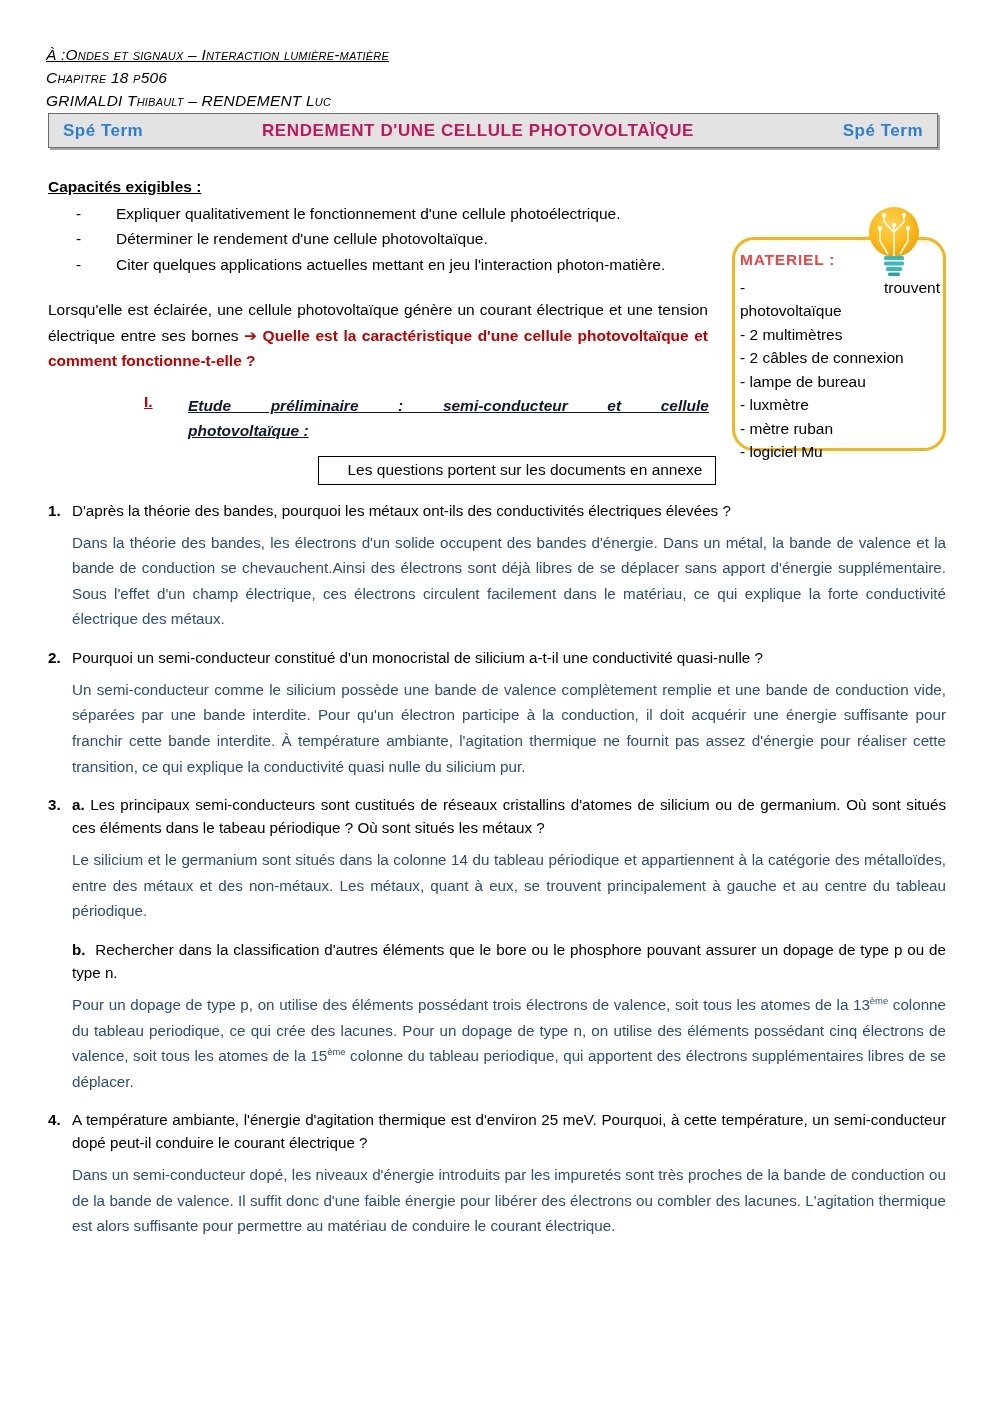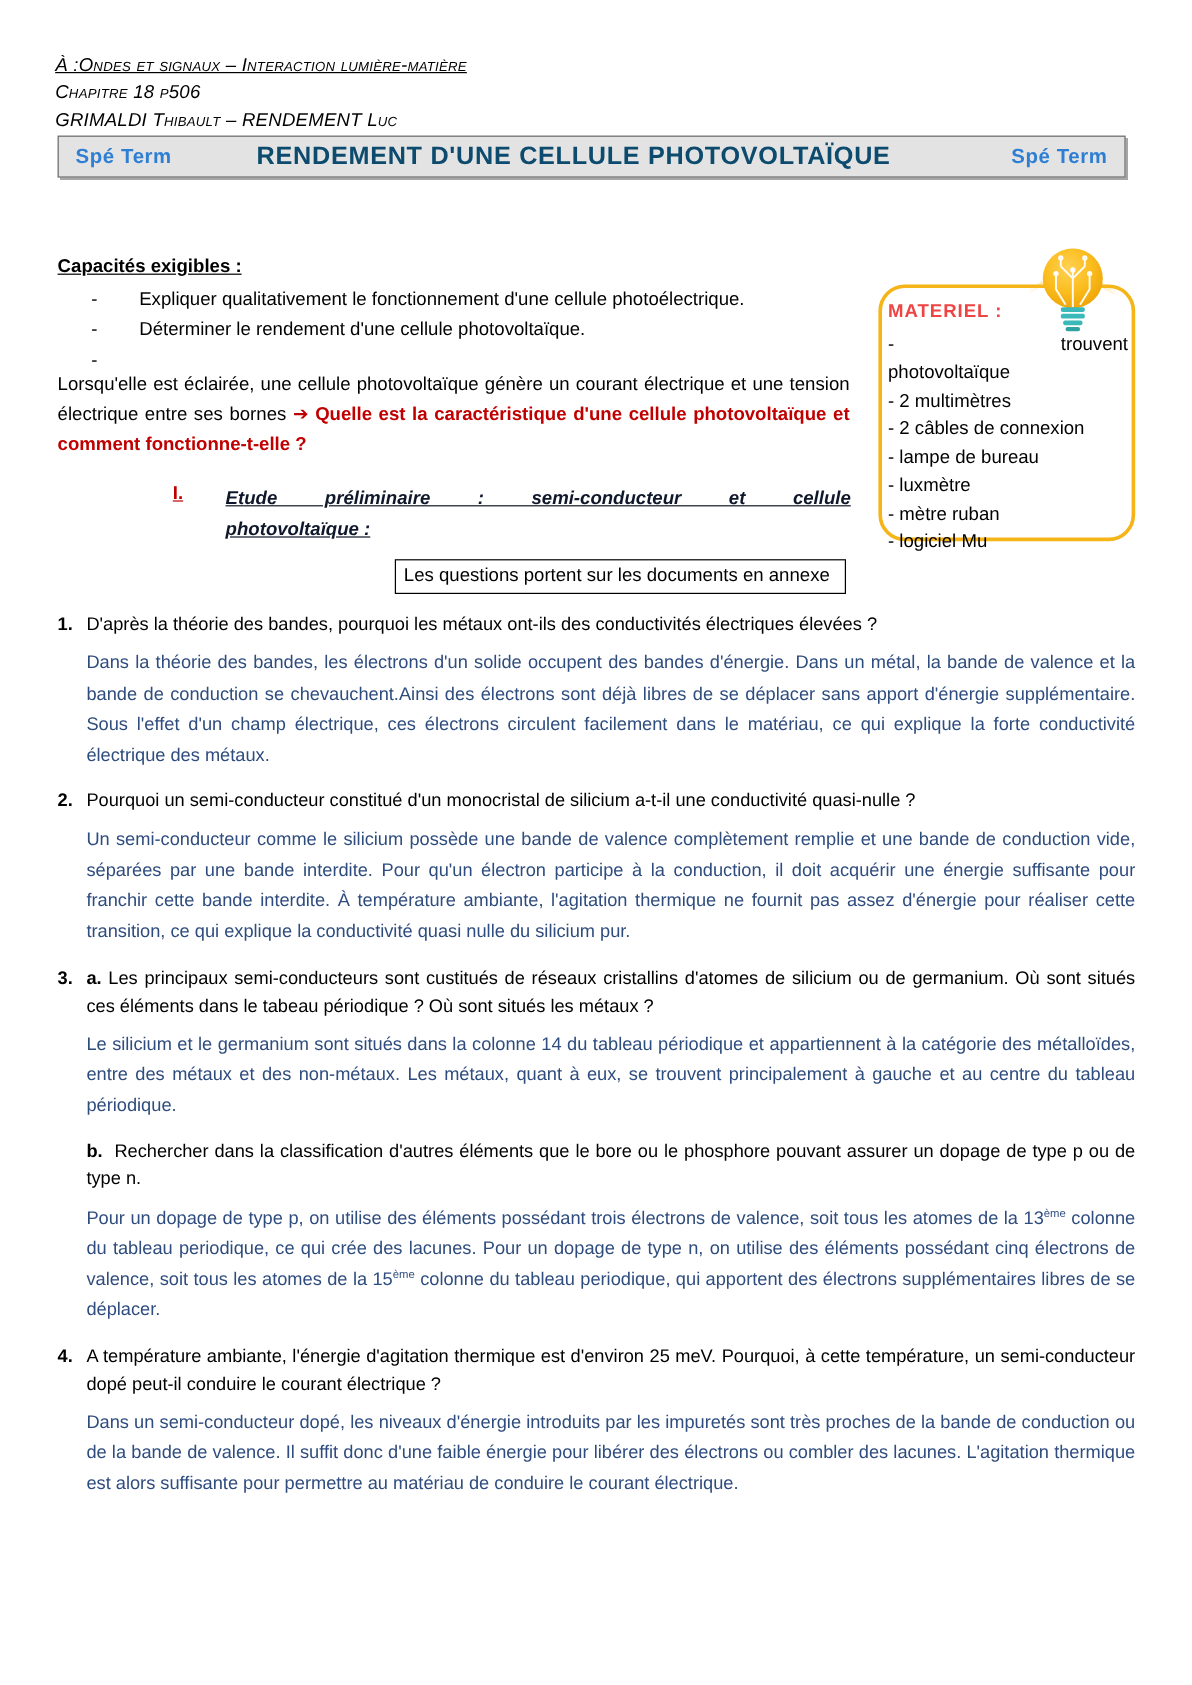--- a/index.html
+++ b/index.html
@@ -61,37 +61,36 @@
     padding: 0 14px;
   }
   .banner-side {
     color: #2E7FD4;
     font-weight: bold;
     font-size: 17px;
     letter-spacing: 0.5px;
     white-space: nowrap;
   }
   .banner-title {
-    color: #0c4a6e;
-    font-weight: bold;
-    font-size: 21px;
+    color: #be185d;
+    font-weight: bold;
+    font-size: 17px;
     letter-spacing: 0.6px;
     white-space: nowrap;
     text-align: center;
     flex: 1;
     margin-left: -30px;
   }
 
   
   .content {
     position: absolute;
     left: 48px;
     top: 178px;
     width: 898px;
-    margin-top: 36px;
   }
 
   .cap-title {
     font-weight: bold;
     font-size: 15.5px;
     text-decoration: underline;
     margin: 0 0 6px 0;
     display: inline-block;
   }
   ul.cap-list {
@@ -161,21 +160,21 @@
 
   
   .annexe-wrap {
     margin-top: 12px;
     display: flex;
     justify-content: center;
     padding-left: 40px;
   }
   .annexe-box {
     border: 1.5px solid #000;
-    padding: 4px 12px 5px 6px;
+    padding: 4px 12px 5px 28px;
     font-size: 15.5px;
     white-space: nowrap;
   }
 
   
   .qa { margin-top: 12px; }
   .q {
     display: flex;
     font-size: 15.2px;
     line-height: 1.52;
@@ -322,20 +321,21 @@
       <li>
         <span class="dash">-</span>
         <span>Expliquer qualitativement le fonctionnement d'une cellule photoélectrique.</span>
       </li>
       <li>
         <span class="dash">-</span>
         <span>Déterminer le rendement d'une cellule photovoltaïque.</span>
       </li>
       <li>
         <span class="dash">-</span>
+        <span>Citer quelques applications actuelles mettant en jeu l'interaction photon-matière.</span>
       </li>
     </ul>
 
     <div class="intro">
       <span>Lorsqu'elle est éclairée, une cellule photovoltaïque génère un courant électrique et une tension électrique entre ses bornes </span><span class="arrow">➔</span><span class="red-bold"> Quelle est la caractéristique d'une cellule photovoltaïque et comment fonctionne-t-elle ?</span>
     </div>
 
     <div class="section-head">
       <div class="section-num">I.</div>
       <div class="section-text">

